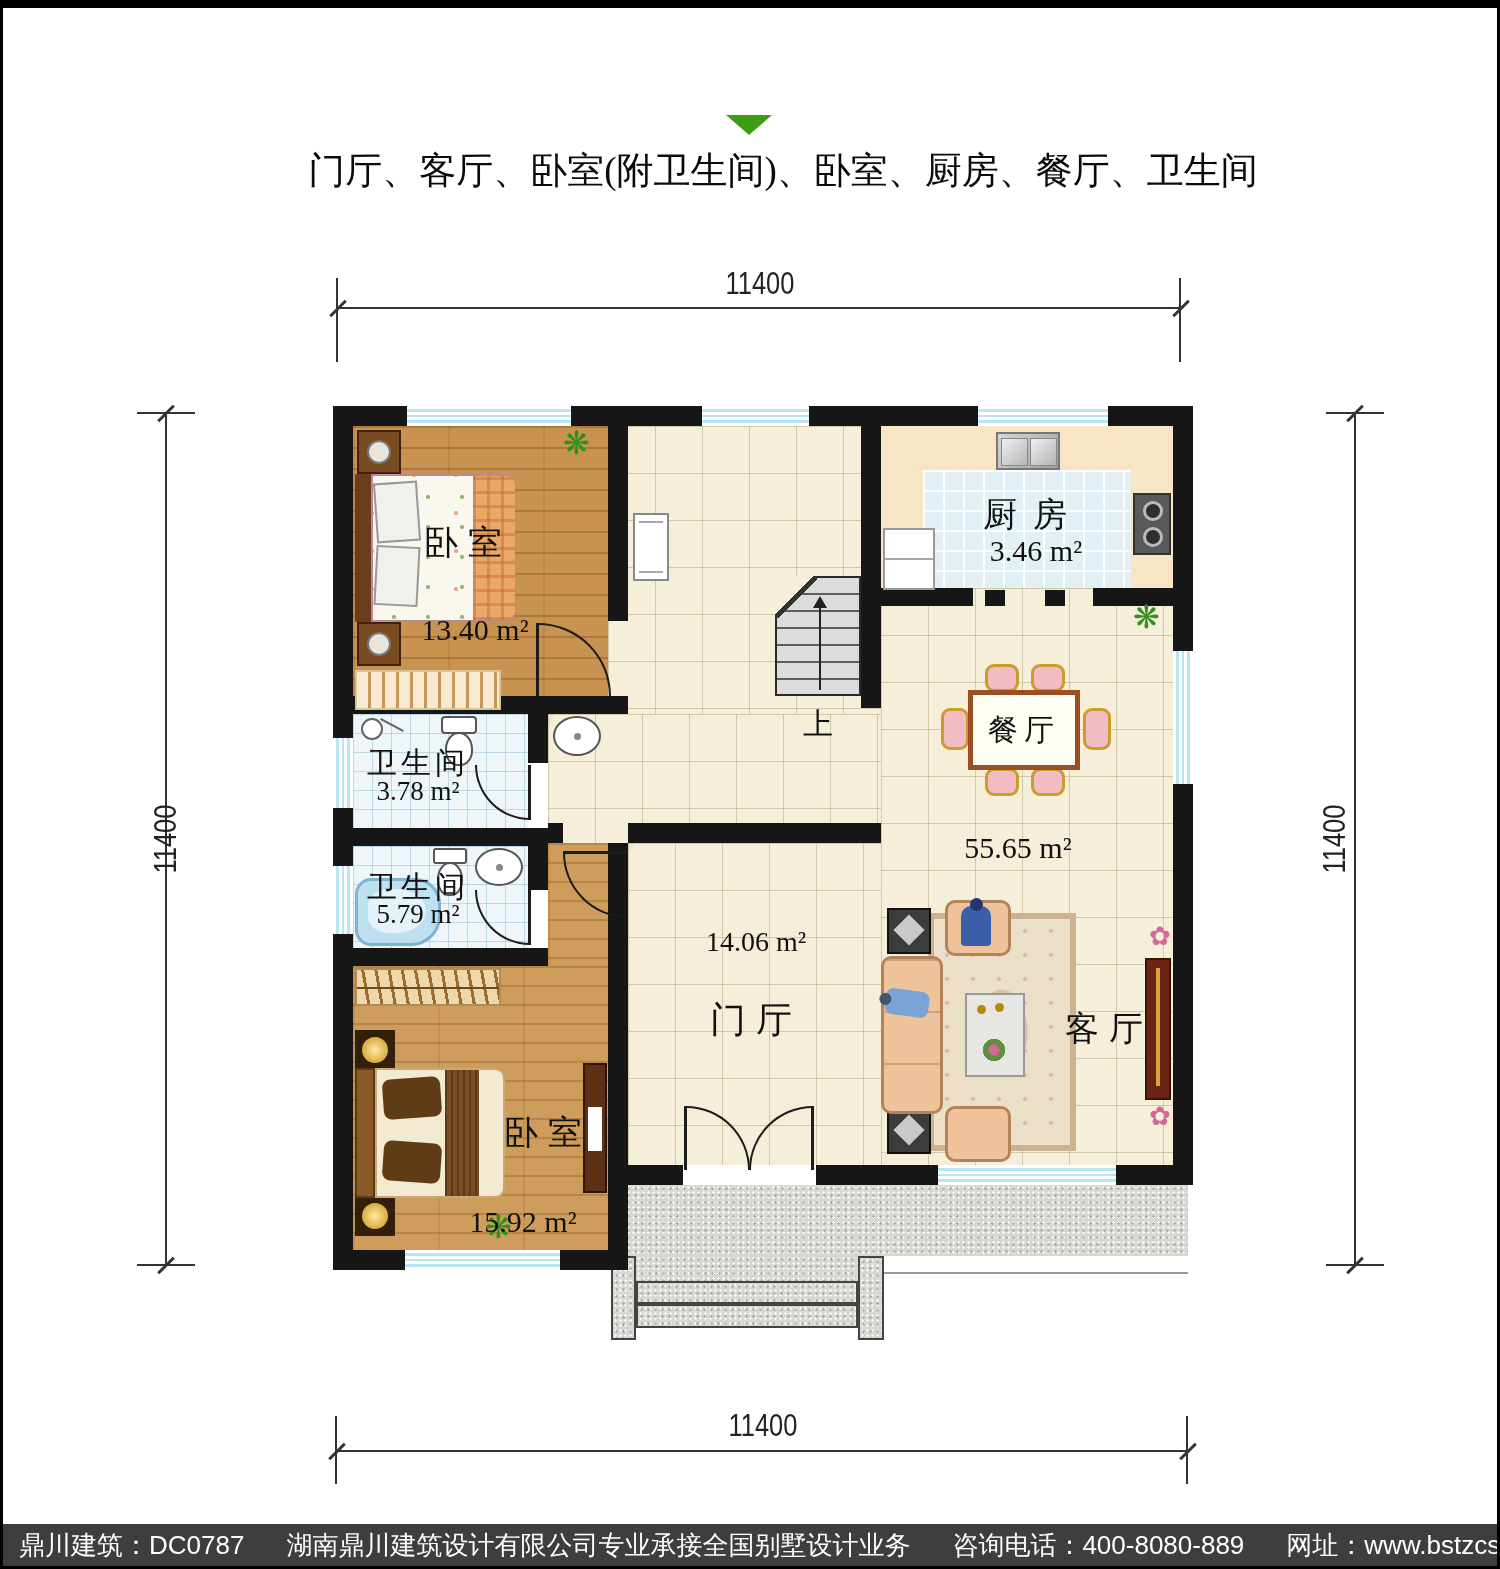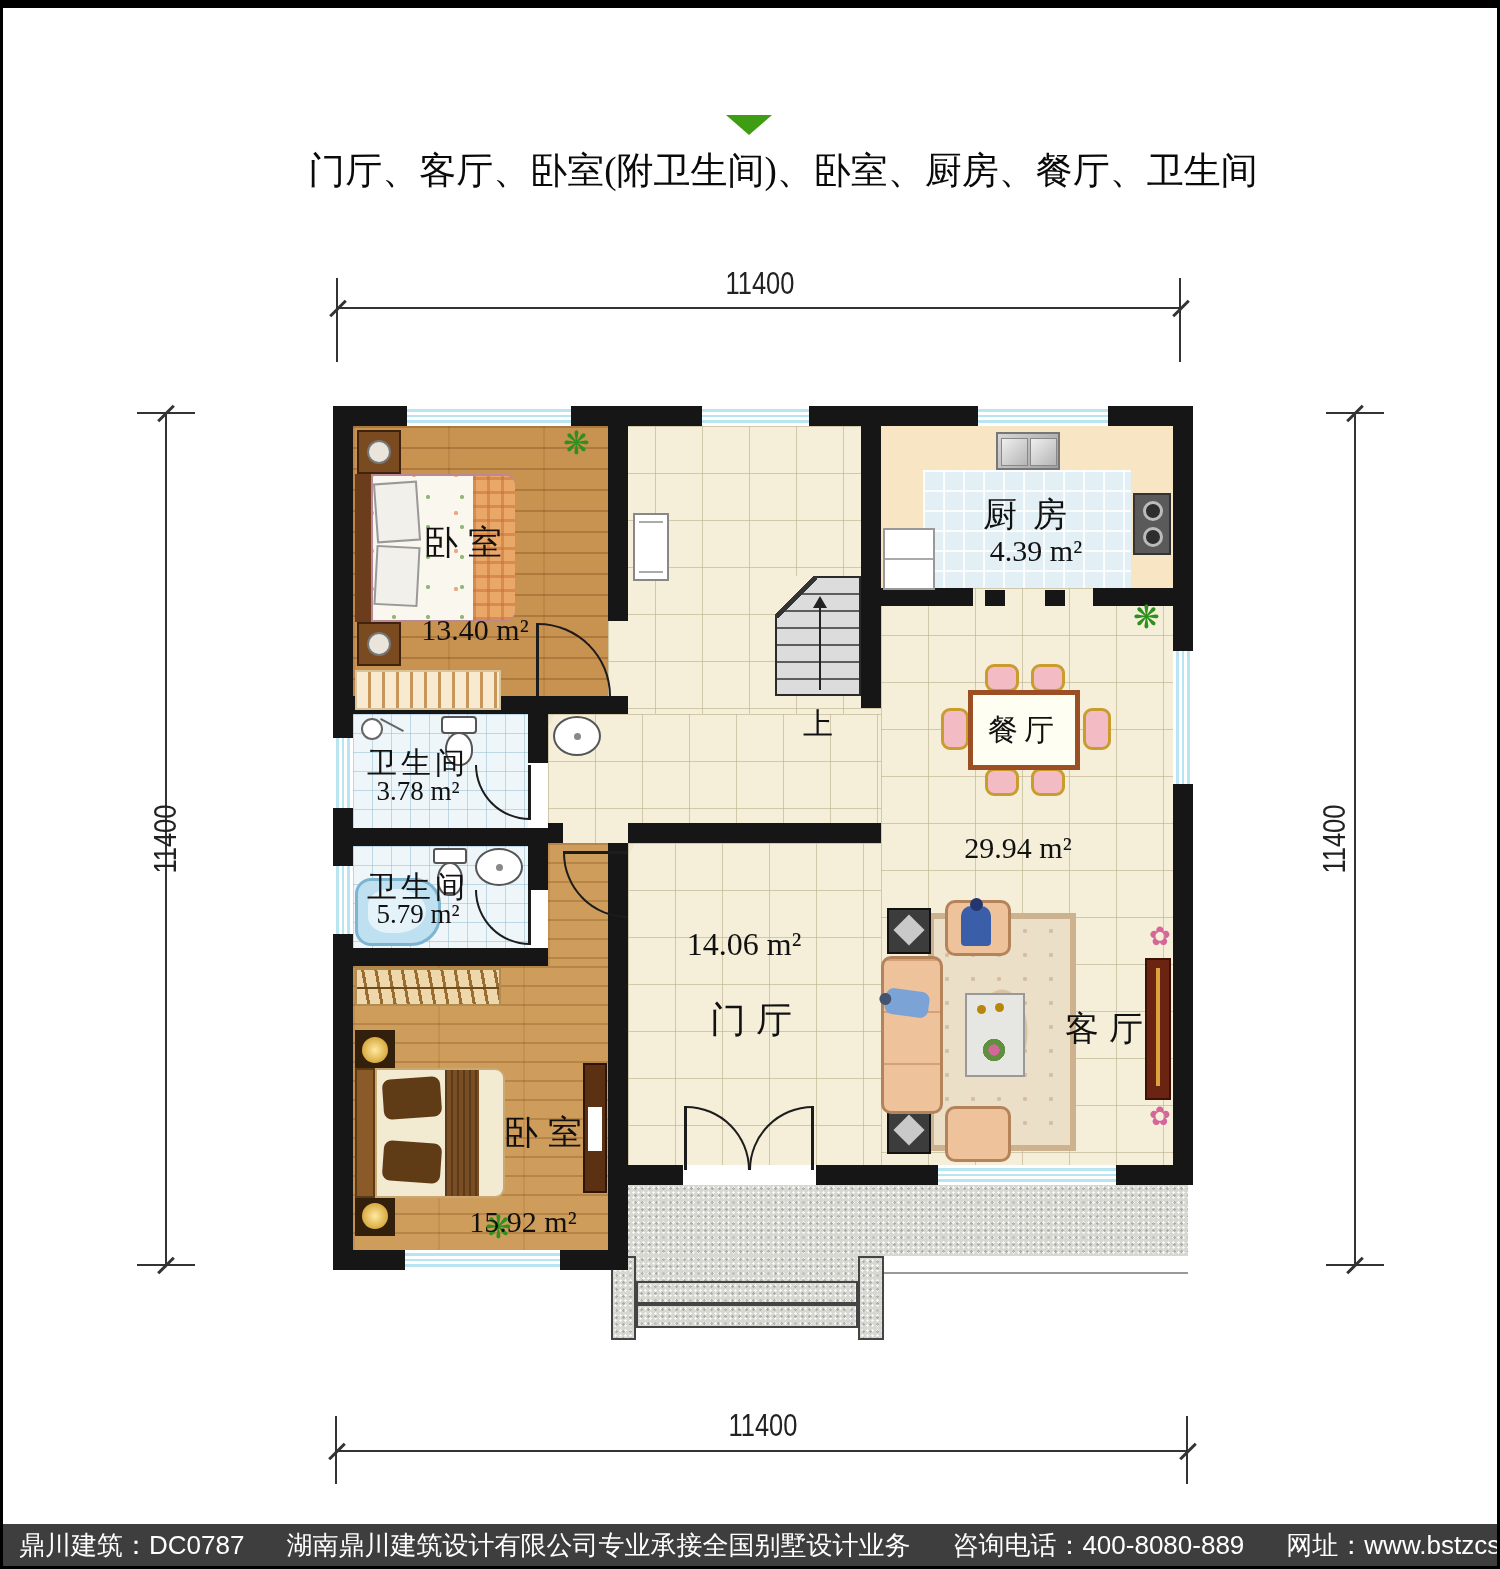--- a/index.html
+++ b/index.html
@@ -247,35 +247,35 @@
       <div class="abs" style="left:32px;top:4px;width:25px;height:26px;background:linear-gradient(135deg,#efefef,#b5b5b5);border:1px solid #888;"></div>
       </div>
     <div class="abs" style="left:800px;top:87px;width:38px;height:62px;background:#5a5a5a;border:2px solid #333;box-sizing:border-box;">
       <div class="abs" style="left:8px;top:6px;width:20px;height:20px;border-radius:50%;background:#2e2e2e;border:3px solid #bbb;box-sizing:border-box;"></div>
       <div class="abs" style="left:8px;top:32px;width:20px;height:20px;border-radius:50%;background:#2e2e2e;border:3px solid #bbb;box-sizing:border-box;"></div>
       </div>
     <div class="fixture" style="left:550px;top:122px;width:52px;height:62px;border-color:#999;">
       <div class="abs" style="left:0;top:28px;width:48px;height:2px;background:#aaa;"></div>
       </div>
     <div class="room-name" style="left:640px;top:86px;width:120px;letter-spacing:16px;">厨房</div>
-    <div class="room-area" style="left:623px;top:128px;width:160px;">4.39 m²</div>
+    <div class="room-area" style="left:623px;top:128px;width:160px;">3.46 m²</div>
 
     <div class="chair" style="left:652px;top:258px;width:34px;height:28px;"></div>
     <div class="chair" style="left:698px;top:258px;width:34px;height:28px;"></div>
     <div class="chair" style="left:652px;top:362px;width:34px;height:28px;"></div>
     <div class="chair" style="left:698px;top:362px;width:34px;height:28px;"></div>
     <div class="chair" style="left:608px;top:302px;width:28px;height:42px;"></div>
     <div class="chair" style="left:750px;top:302px;width:28px;height:42px;"></div>
     <div class="abs" style="left:635px;top:284px;width:112px;height:80px;background:#fffef2;border:5px solid #9c4f24;box-sizing:border-box;display:flex;align-items:center;justify-content:center;">
       <span class="room-name" style="position:static;font-size:30px;letter-spacing:6px;">餐厅</span>
       </div>
-    <div class="room-area" style="left:605px;top:425px;width:160px;">29.94 m²</div>
+    <div class="room-area" style="left:605px;top:425px;width:160px;">55.65 m²</div>
     <div class="plant" style="left:800px;top:196px;">❋</div>
 
-    <div class="room-area" style="left:331px;top:520px;width:160px;font-size:32px;">14.06 m²</div>
+    <div class="room-area" style="left:343px;top:520px;width:160px;font-size:28px;">14.06 m²</div>
     <div class="room-name" style="left:363px;top:590px;width:120px;font-size:36px;">门厅</div>
 
     <div class="abs" style="left:595px;top:507px;width:148px;height:238px;background:#ecdfc8;border:6px solid #cdb290;box-sizing:border-box;
          background-image:radial-gradient(ellipse at center,#d9c2a2 0 26%,transparent 27%),radial-gradient(rgba(170,130,90,.35) 2px,transparent 2.5px);
          background-size:100% 100%,26px 24px;"></div>
     <div class="abs" style="left:554px;top:502px;width:44px;height:46px;background:#3c3c3c;border:2px solid #111;box-sizing:border-box;">
       <div class="abs" style="left:9px;top:9px;width:22px;height:22px;background:#c9c9c9;transform:rotate(45deg);"></div>
       </div>
     <div class="abs" style="left:554px;top:702px;width:44px;height:46px;background:#3c3c3c;border:2px solid #111;box-sizing:border-box;">
       <div class="abs" style="left:9px;top:9px;width:22px;height:22px;background:#c9c9c9;transform:rotate(45deg);"></div>

